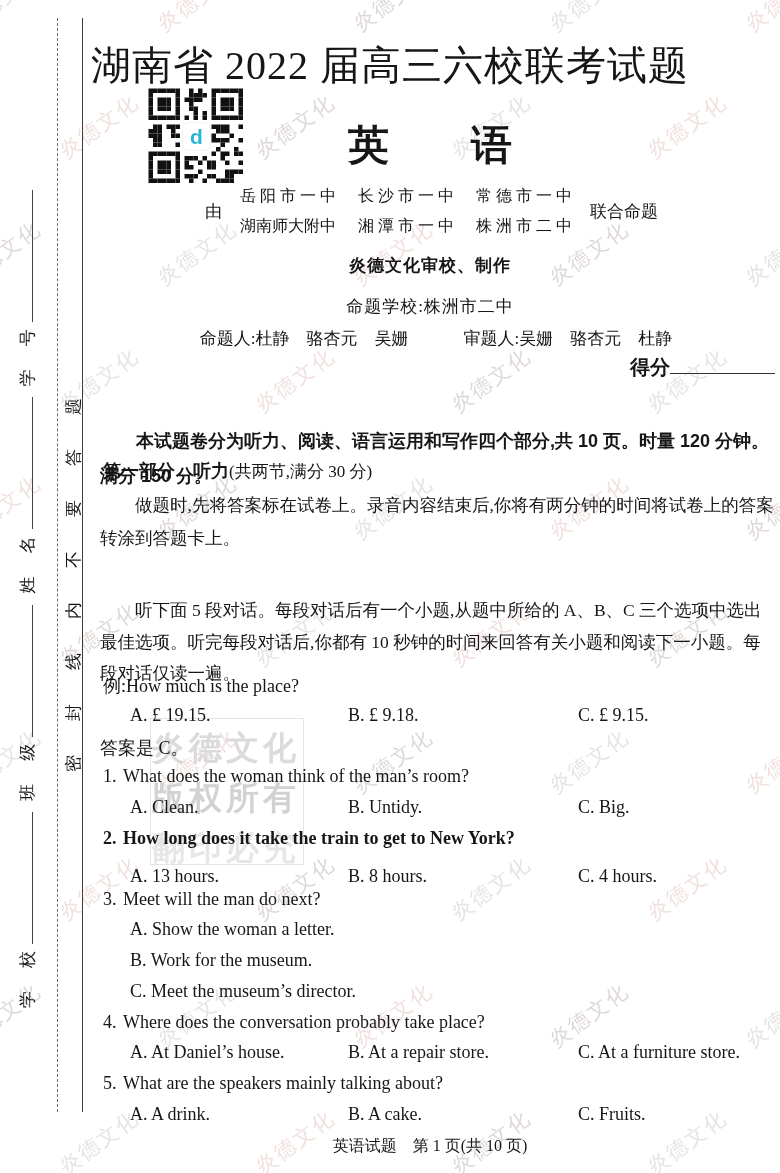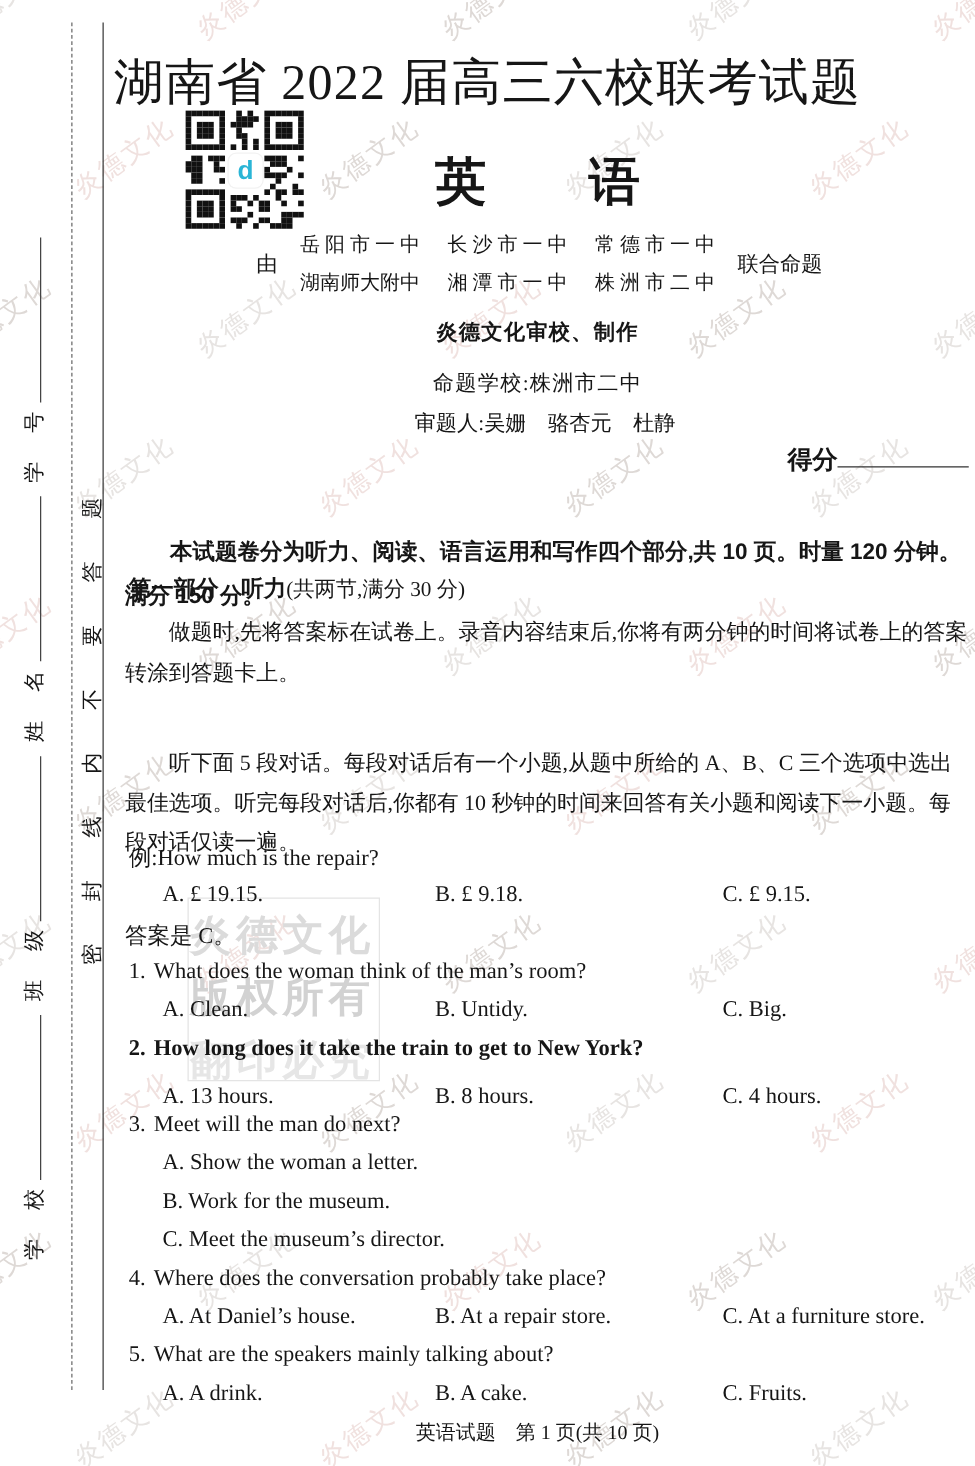--- a/index.html
+++ b/index.html
@@ -354,40 +354,41 @@
       <span>株洲市二中</span>
     </div>
     <span id="joint">联合命题</span>
   </div>
 
   <div id="producer" class="abs z1">炎德文化审校、制作</div>
 
   <div id="proposer-school" class="abs z1">命题学校:株洲市二中</div>
 
   <div id="proposers-row" class="abs z1">
+    <span>命题人:杜静　骆杏元　吴姗</span>
     <span>审题人:吴姗　骆杏元　杜静</span>
   </div>
 
   <div id="score" class="abs z1">
     <span>得分</span><span class="score-line"></span>
   </div>
 
   <div id="intro" class="abs para z1">本试题卷分为听力、阅读、语言运用和写作四个部分,共 10 页。时量 120 分钟。满分 150 分。</div>
 
   <div id="p1-head" class="abs z1">
     <span class="h-bold">第一部分　听力</span><span class="h-note">(共两节,满分 30 分)</span>
   </div>
 
   <div id="p1-dir" class="abs para z1">做题时,先将答案标在试卷上。录音内容结束后,你将有两分钟的时间将试卷上的答案转涂到答题卡上。</div>
 
 
   <div id="s1-dir" class="abs para z1">听下面 5 段对话。每段对话后有一个小题,从题中所给的 A、B、C 三个选项中选出最佳选项。听完每段对话后,你都有 10 秒钟的时间来回答有关小题和阅读下一小题。每段对话仅读一遍。</div>
 
   <div class="abs q-line z1" style="top:674px;">
-    <span>例:</span><span>How much is the repair?</span>
+    <span>例:</span><span>How much is the place?</span>
   </div>
   <div class="abs opt-row z1" style="top:705px;">
     <span>A. £ 19.15.</span>
     <span>B. £ 9.18.</span>
     <span>C. £ 9.15.</span>
   </div>
   <div class="abs z1" style="top:736px;left:100px;font-size:18px;">答案是 C。</div>
 
   <div class="abs q-line z1" style="top:766px;">
     <span class="qnum">1.</span><span>What does the woman think of the man’s room?</span>

